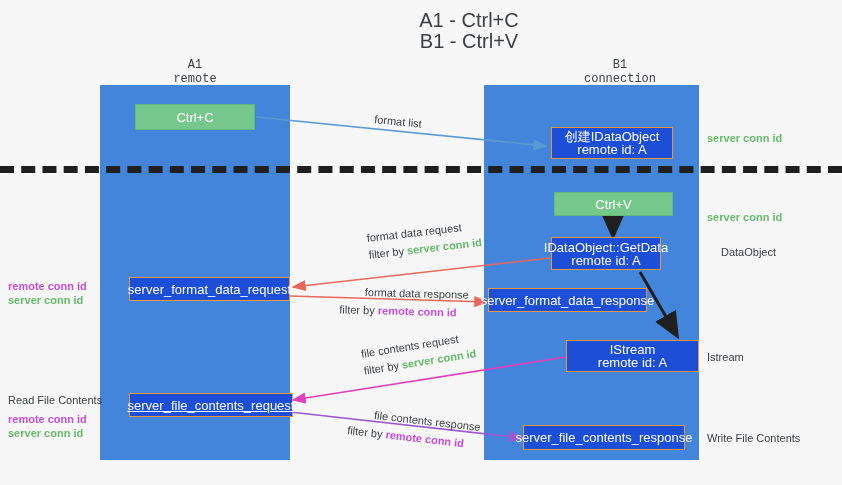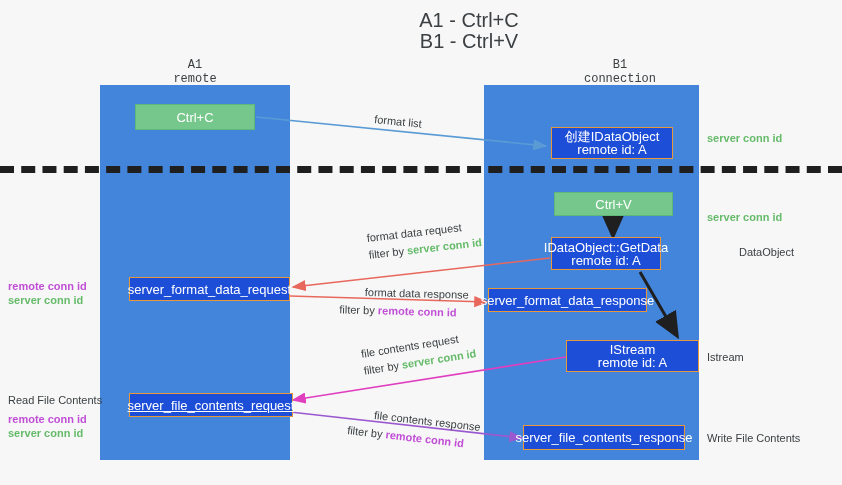--- a/index.html
+++ b/index.html
@@ -183,21 +183,21 @@
     <div style="margin-top:4px;margin-left:-25px;">
       <span>filter by</span>
       <span class="purple-t">remote conn id</span>
     </div>
   </div>
 
   <div class="abs side-note green-t" style="left:707px;top:131px;">server conn id</div>
 
   <div class="abs side-note green-t" style="left:707px;top:210px;">server conn id</div>
 
-  <div class="abs side-note" style="left:739px;top:245px;">DataObject</div>
+  <div class="abs side-note" style="left:721px;top:245px;">DataObject</div>
 
   <div class="abs side-note" style="left:707px;top:350px;">Istream</div>
 
   <div class="abs side-note" style="left:707px;top:431px;">Write File Contents</div>
 
   <div class="abs" style="left:8px;top:279px;">
     <div class="side-note purple-t">remote conn id</div>
     <div class="side-note green-t">server conn id</div>
   </div>
 

